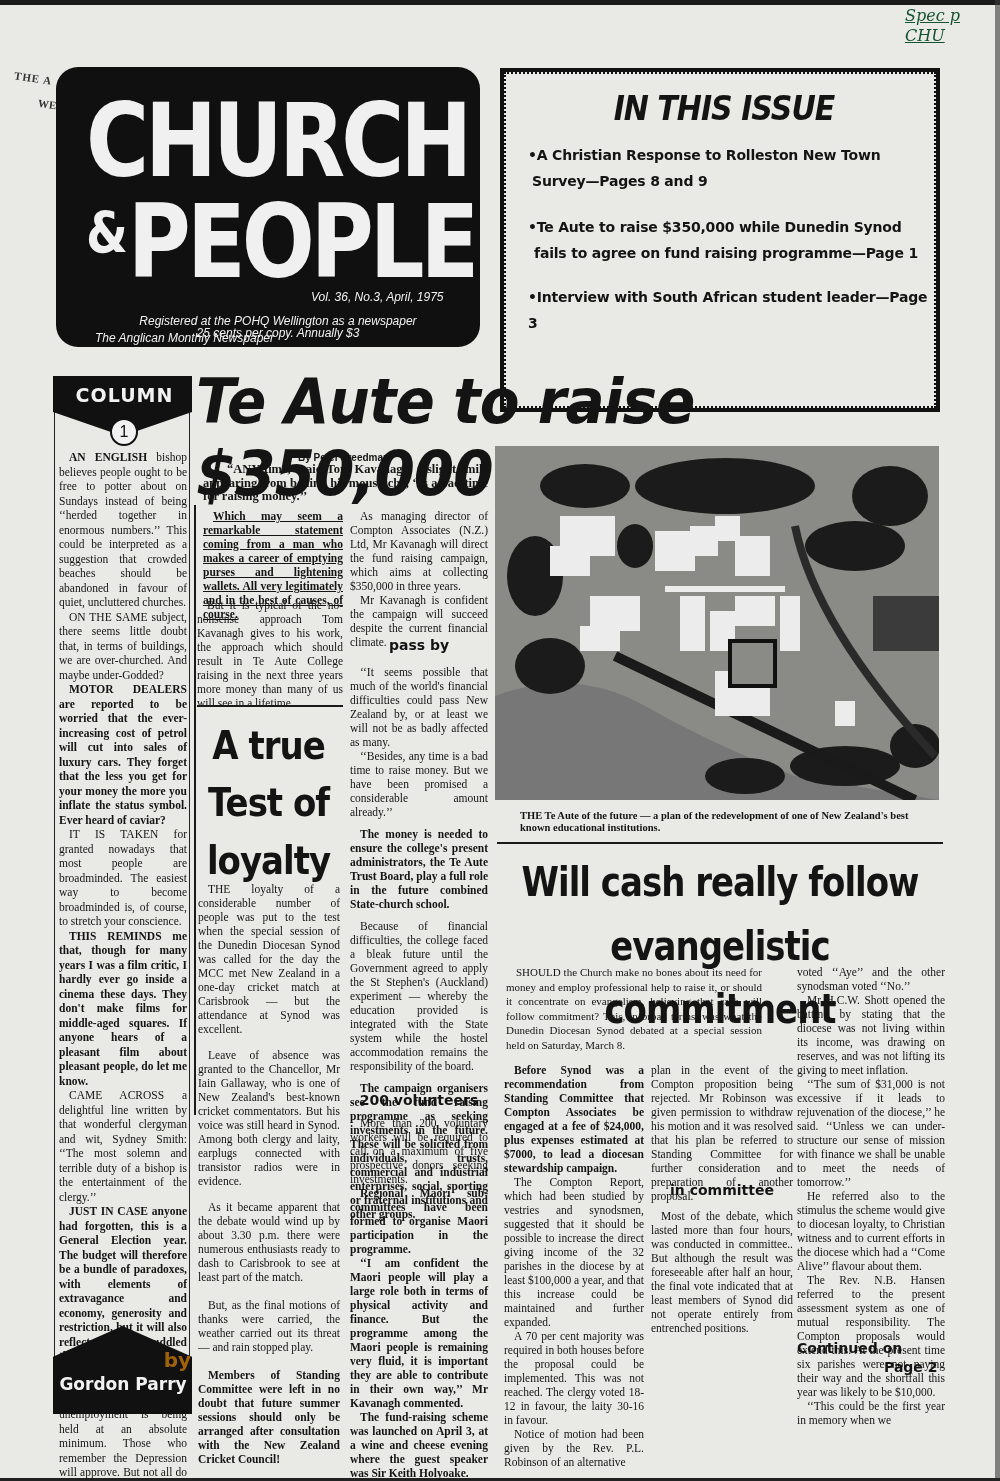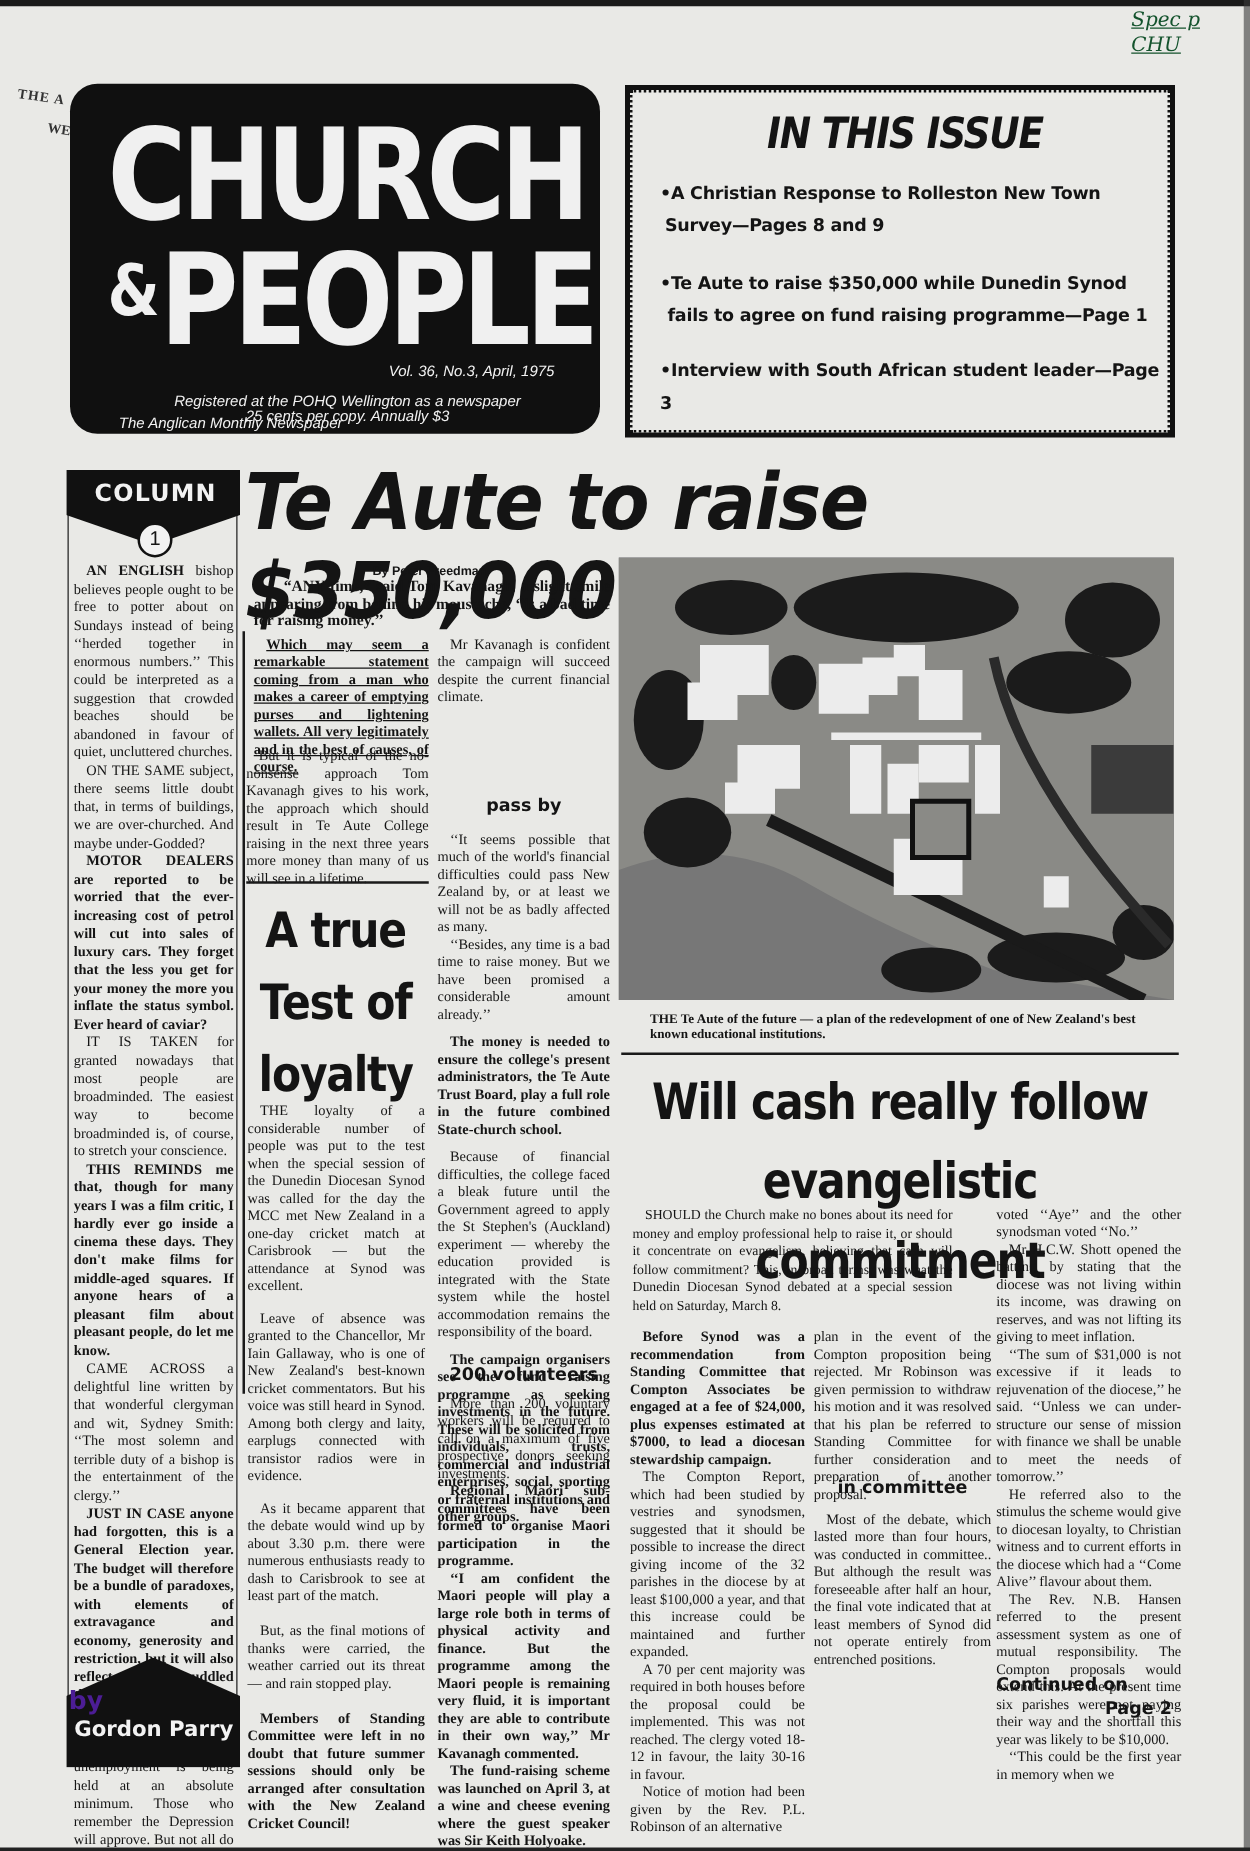--- a/index.html
+++ b/index.html
@@ -31,21 +31,21 @@
     color:#f0f0f0;
   }
   .mast-title .line2 { display:block; }
   .mast-title .amp { font-size:48px; letter-spacing:0; vertical-align: 20px; }
   .mast-tagline { position:absolute; left:39px; top:223px; font: italic 12px "Liberation Sans", sans-serif; margin-top: 41px; }
   .mast-volume { position:absolute; left:255px; top:223px; font: italic 12px "Liberation Sans", sans-serif; }
   .mast-reg { position:absolute; left:0; top:248px; width:424px; text-align:center; font: italic 12px/12px "Liberation Sans", sans-serif; padding-left:20px; }
 
   
   .issue-box {
-    position:absolute; left:500px; top:68px; width:440px; height:282px;
+    position:absolute; left:500px; top:68px; width:440px; height:344px;
     border:4px dashed #111; border-style: solid; outline: 2px dotted #111; outline-offset:-6px;
   }
   .issue-title { position:absolute; left:0; top:18px; width:440px; text-align:center; font: italic bold 30px "DejaVu Sans", sans-serif; letter-spacing:-1px; transform: scaleY(1.15); }
   .issue-item { position:absolute; left:24px; font: bold 14px/26px "DejaVu Sans", sans-serif; letter-spacing:-.2px; }
 
   
   .col1 {
     position:absolute; left:54px; top:377px; width:136px; height:1034px;
     border:1.5px solid #222;
   }
@@ -55,21 +55,21 @@
   }
   .col1-head-label { position:absolute; left:0; top:6px; width:139px; text-align:center; color:#f2f2f2; font: bold 19px "DejaVu Sans", sans-serif; letter-spacing:1px; }
   .col1-num { position:absolute; left:55px; top:40px; width:28px; height:28px; border-radius:50%; background:#f2f2f2; border:2px solid #111; text-align:center; font: 16px/24px "Liberation Sans", sans-serif; }
   .col1-body { position:absolute; left:4px; top:72px; width:128px; font: 11.5px/14.5px "Liberation Serif", serif; text-align:justify; }
   .col1-body p { text-indent: 10px; }
   .col1-body b { font-weight:bold; }
   .col1-foot {
     position:absolute; left:-2px; top:948px; width:139px; height:88px; background:#111;
     clip-path: polygon(0 35%, 50% 0, 100% 35%, 100% 100%, 0 100%);
   }
-  .col1-by { position:absolute; left:0; top:970px; width:136px; text-align:left; color:#4c1d95; font: bold 20px "DejaVu Sans", sans-serif; }
+  .col1-by { position:absolute; left:0; top:970px; width:136px; text-align:right; color:#a16207; font: bold 20px "DejaVu Sans", sans-serif; }
   .col1-author { position:absolute; left:0; top:996px; width:136px; text-align:center; color:#f2f2f2; font: bold 17px "DejaVu Sans", sans-serif; }
 
   
   .headline {
     position:absolute; left:196px; top:366px; width:760px;
     font: italic bold 58px/66px "DejaVu Sans", sans-serif; letter-spacing:-1px;
     transform: scaleY(1.08); transform-origin:top left;
   }
 
   .byline { position:absolute; left:298px; top:452px; font: bold 10px "Liberation Sans", sans-serif; }
@@ -178,20 +178,21 @@
 </div>
 <div class="txt" style="left:198px; top:882px; width:142px;">
   <p style="margin-bottom:12px">THE loyalty of a considerable number of people was put to the test when the special session of the Dunedin Diocesan Synod was called for the day the MCC met New Zealand in a one-day cricket match at Carisbrook — but the attendance at Synod was excellent.</p>
   <p style="margin-bottom:12px">Leave of absence was granted to the Chancellor, Mr Iain Gallaway, who is one of New Zealand's best-known cricket commentators. But his voice was still heard in Synod. Among both clergy and laity, earplugs connected with transistor radios were in evidence.</p>
   <p style="margin-bottom:14px">As it became apparent that the debate would wind up by about 3.30 p.m. there were numerous enthusiasts ready to dash to Carisbrook to see at least part of the match.</p>
   <p style="margin-bottom:14px">But, as the final motions of thanks were carried, the weather carried out its threat — and rain stopped play.</p>
   <p style="font-weight:bold">Members of Standing Committee were left in no doubt that future summer sessions should only be arranged after consultation with the New Zealand Cricket Council!</p>
 </div>
 
 <div class="txt" style="left:350px; top:509px; width:138px;">
+  <p class="tight">As managing director of Compton Associates (N.Z.) Ltd, Mr Kavanagh will direct the fund raising campaign, which aims at collecting $350,000 in three years.</p>
   <p>Mr Kavanagh is confident the campaign will succeed despite the current financial climate.</p>
 </div>
 <div class="subhead" style="left:350px; top:637px; width:138px;">pass by</div>
 <div class="txt" style="left:350px; top:665px; width:138px;">
   <p class="tight">‘‘It seems possible that much of the world's financial difficulties could pass New Zealand by, or at least we will not be as badly affected as many.</p>
   <p>‘‘Besides, any time is a bad time to raise money. But we have been promised a considerable amount already.’’</p>
   <p style="font-weight:bold">The money is needed to ensure the college's present administrators, the Te Aute Trust Board, play a full role in the future combined State-church school.</p>
   <p>Because of financial difficulties, the college faced a bleak future until the Government agreed to apply the St Stephen's (Auckland) experiment — whereby the education provided is integrated with the State system while the hostel accommodation remains the responsibility of the board.</p>
   <p style="font-weight:bold">The campaign organisers see the fund raising programme as seeking investments in the future. These will be solicited from individuals, trusts, commercial and industrial enterprises, social, sporting or fraternal institutions and other groups.</p>
 </div>

